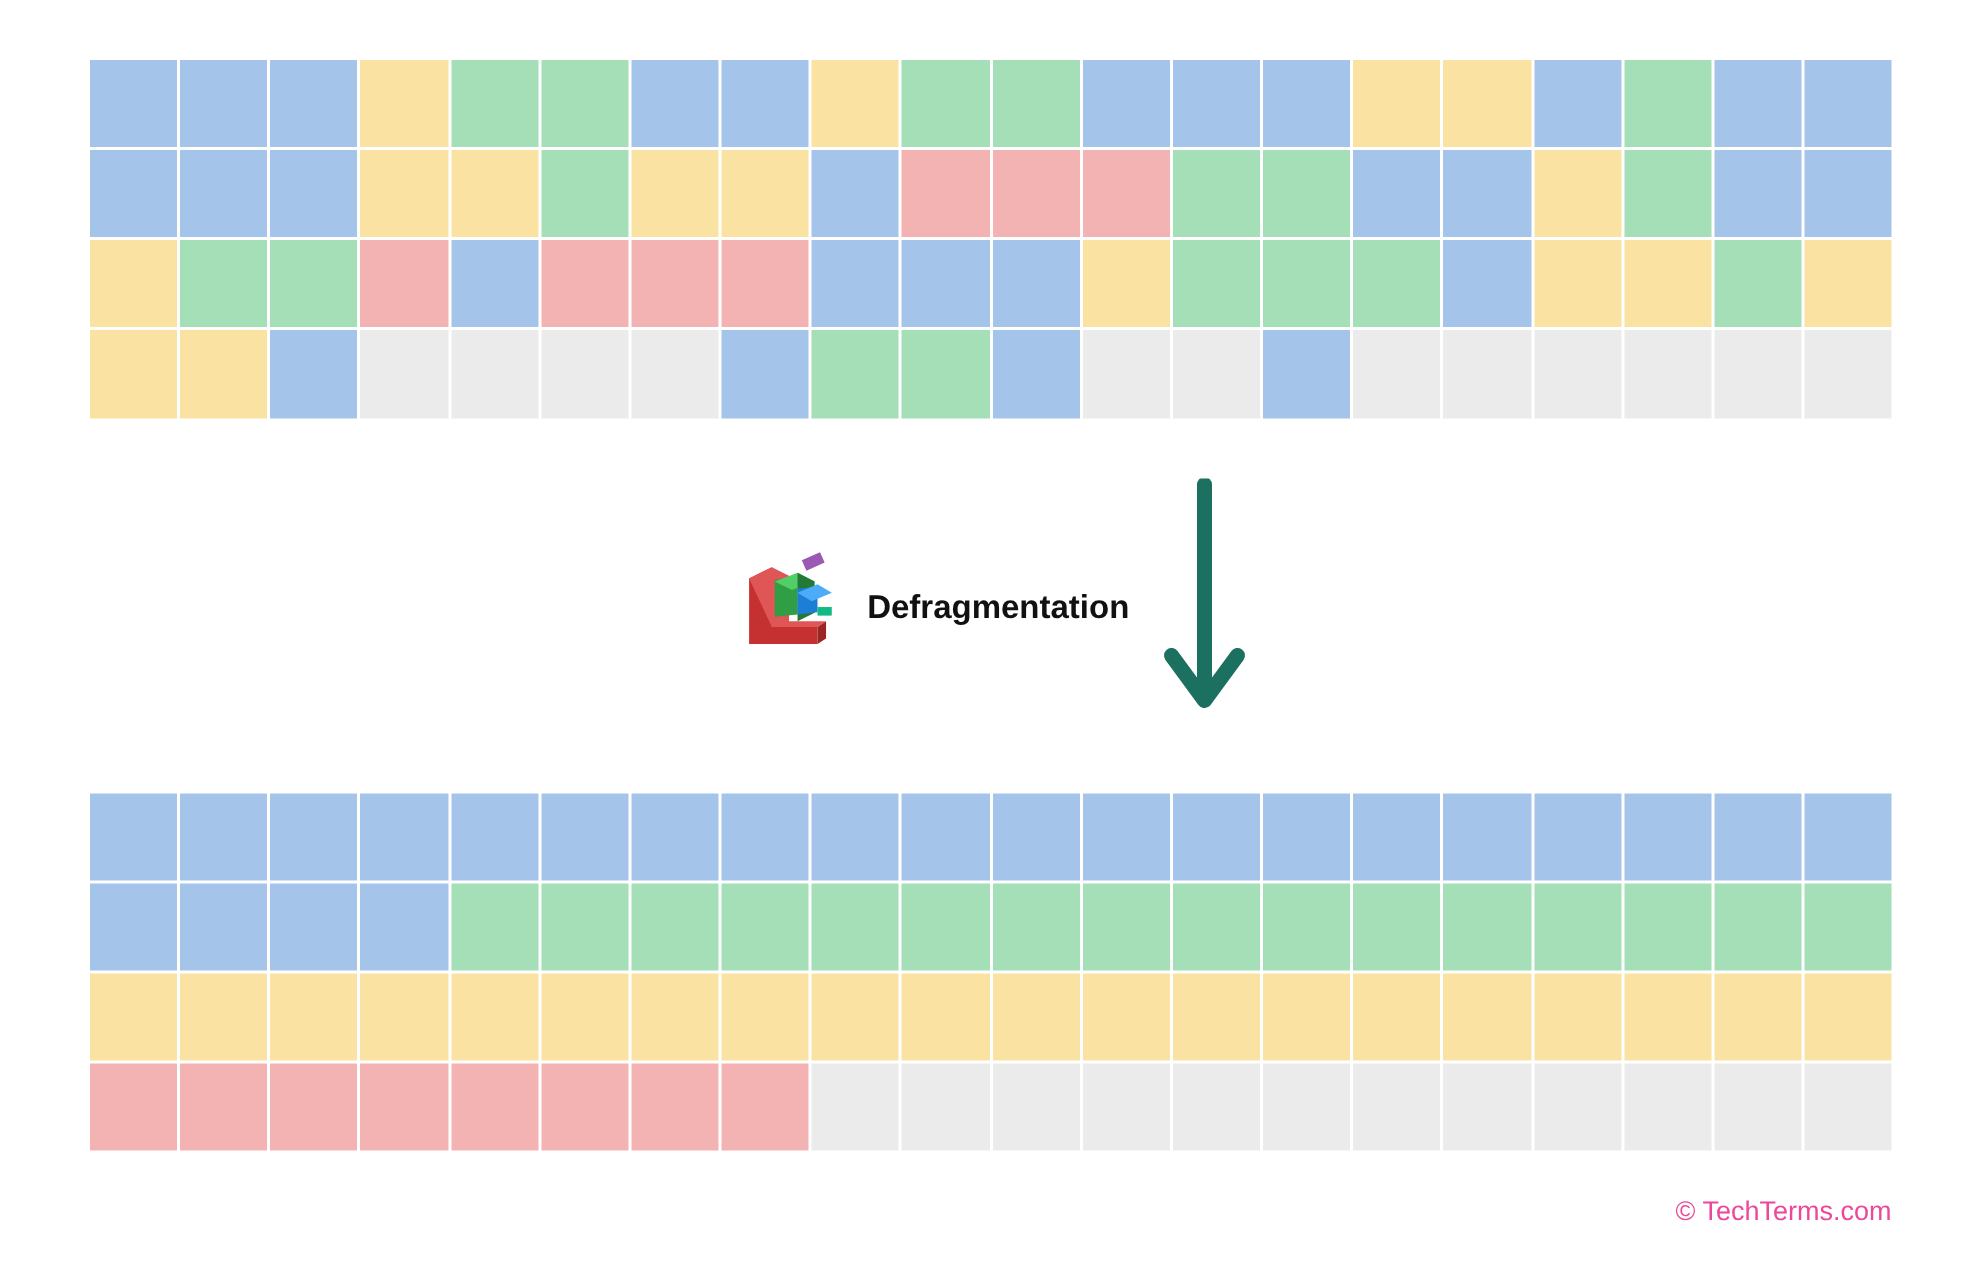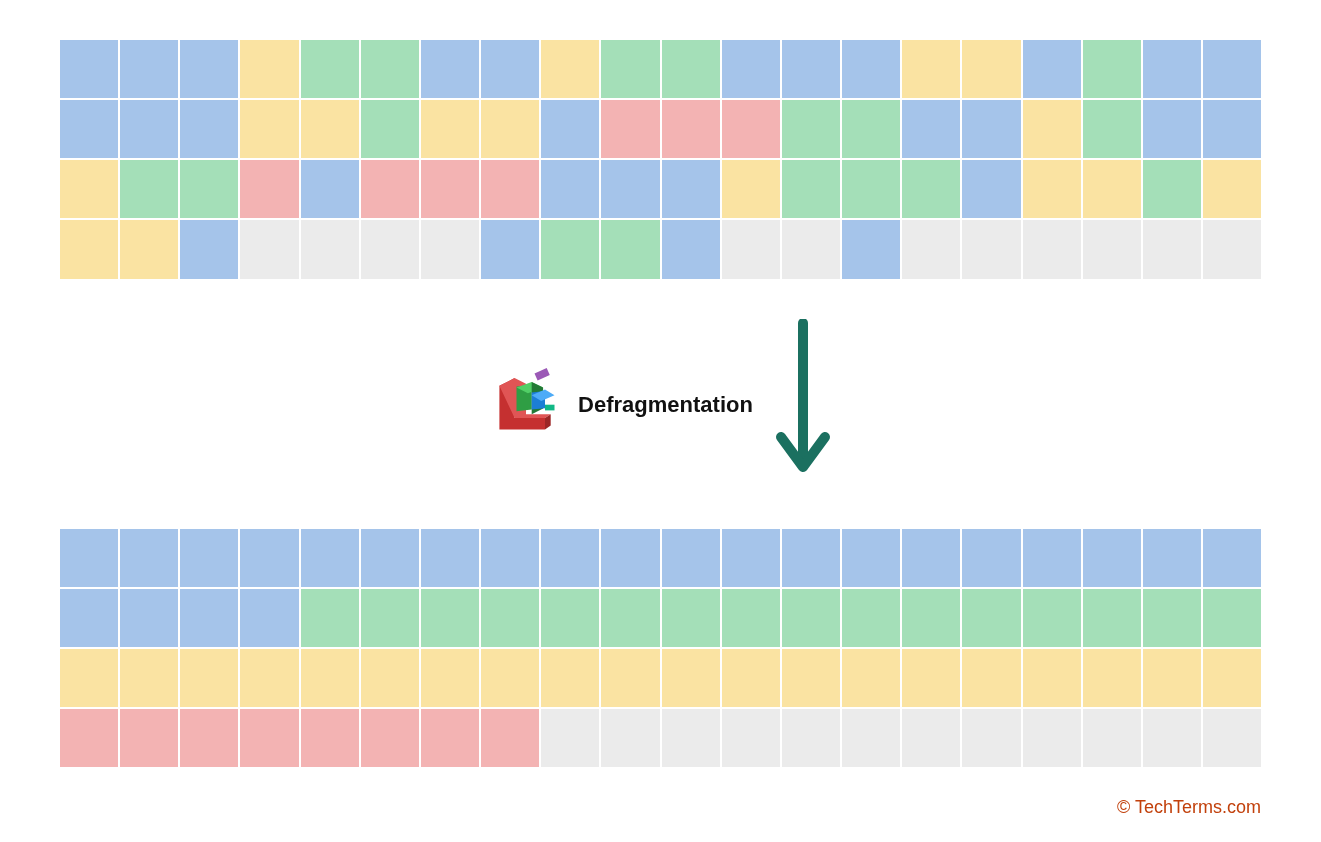--- a/index.html
+++ b/index.html
@@ -44,21 +44,21 @@
     margin-top: 12px;
   }
   .arrow {
     width: 60px;
     height: 160px;
     color: #1b7060;
     margin-left: 6px;
   }
   .credit {
     text-align: right;
-    color: #c2410c;
+    color: #ec4899;
     font-size: 18px;
     margin-top: 30px;
   }
 </style>
 </head>
 <body>
 
 <div class="grid" id="grid-before">
     <div class="cell blue"></div>
     <div class="cell blue"></div>

